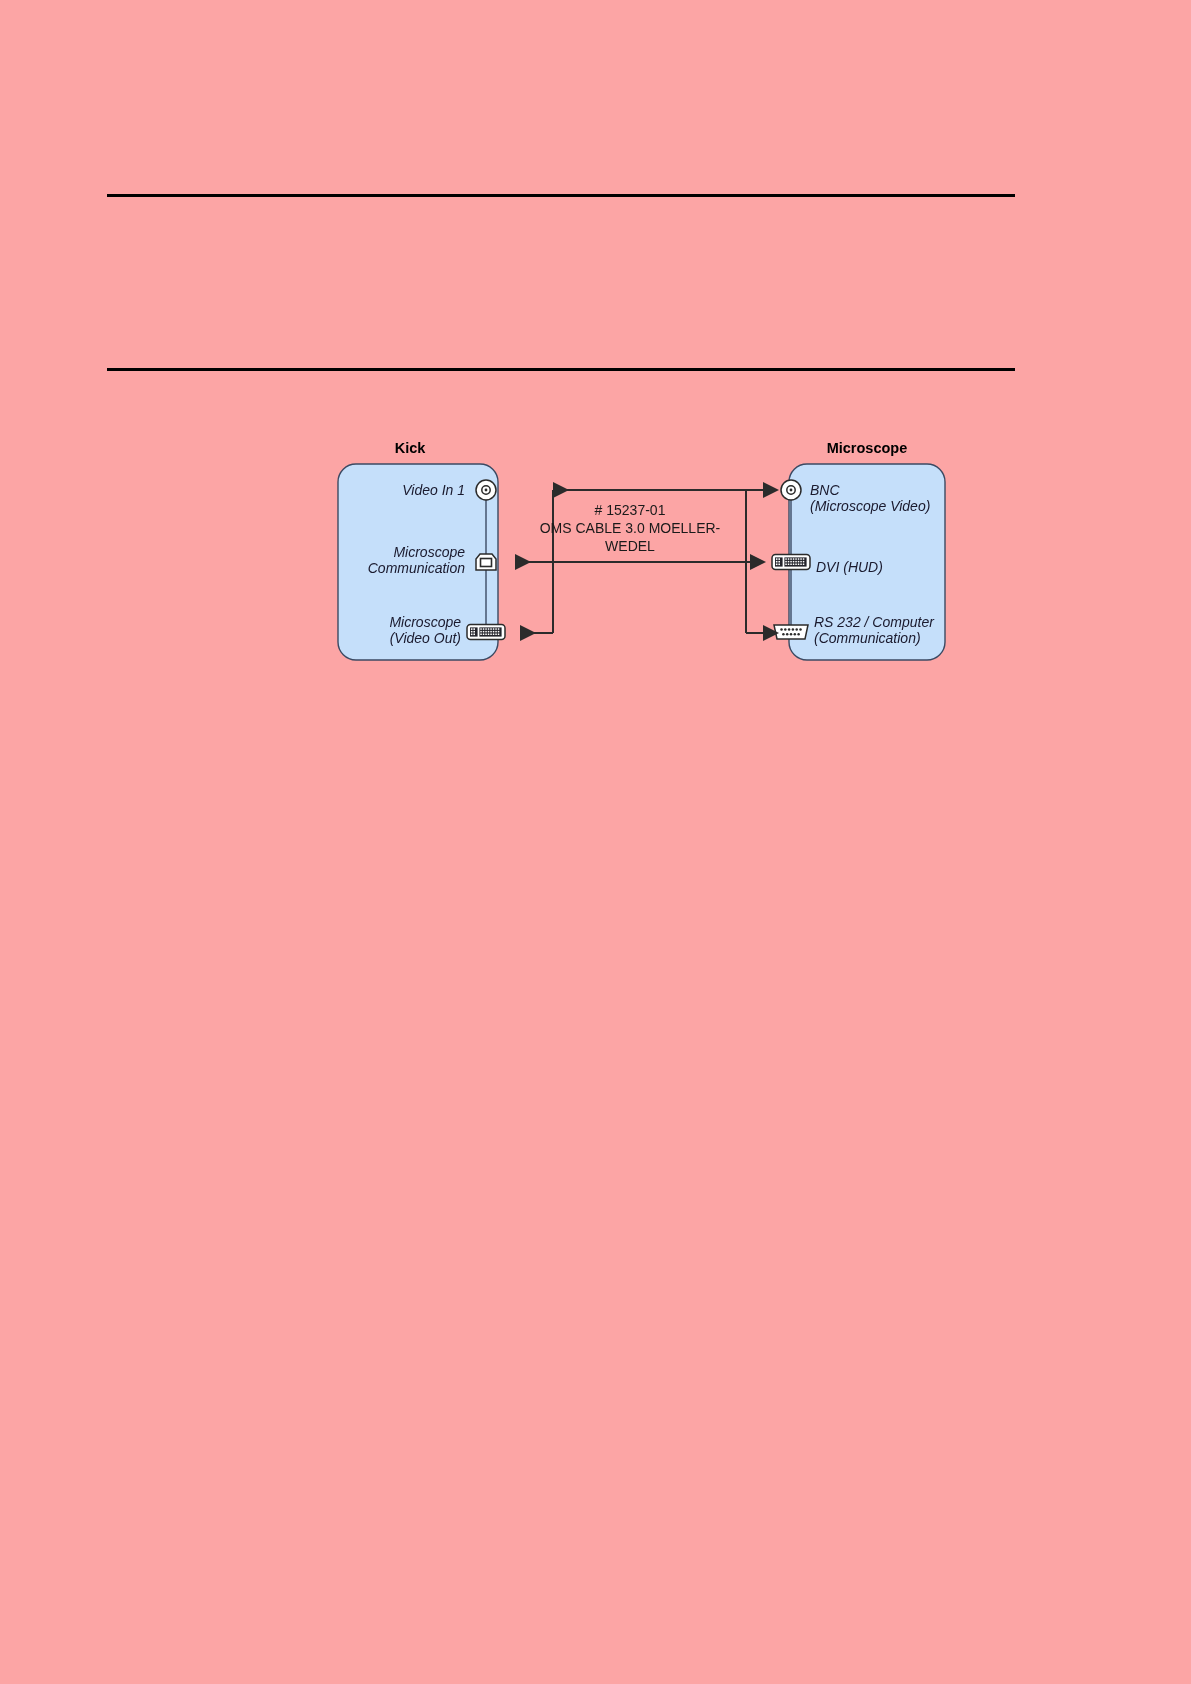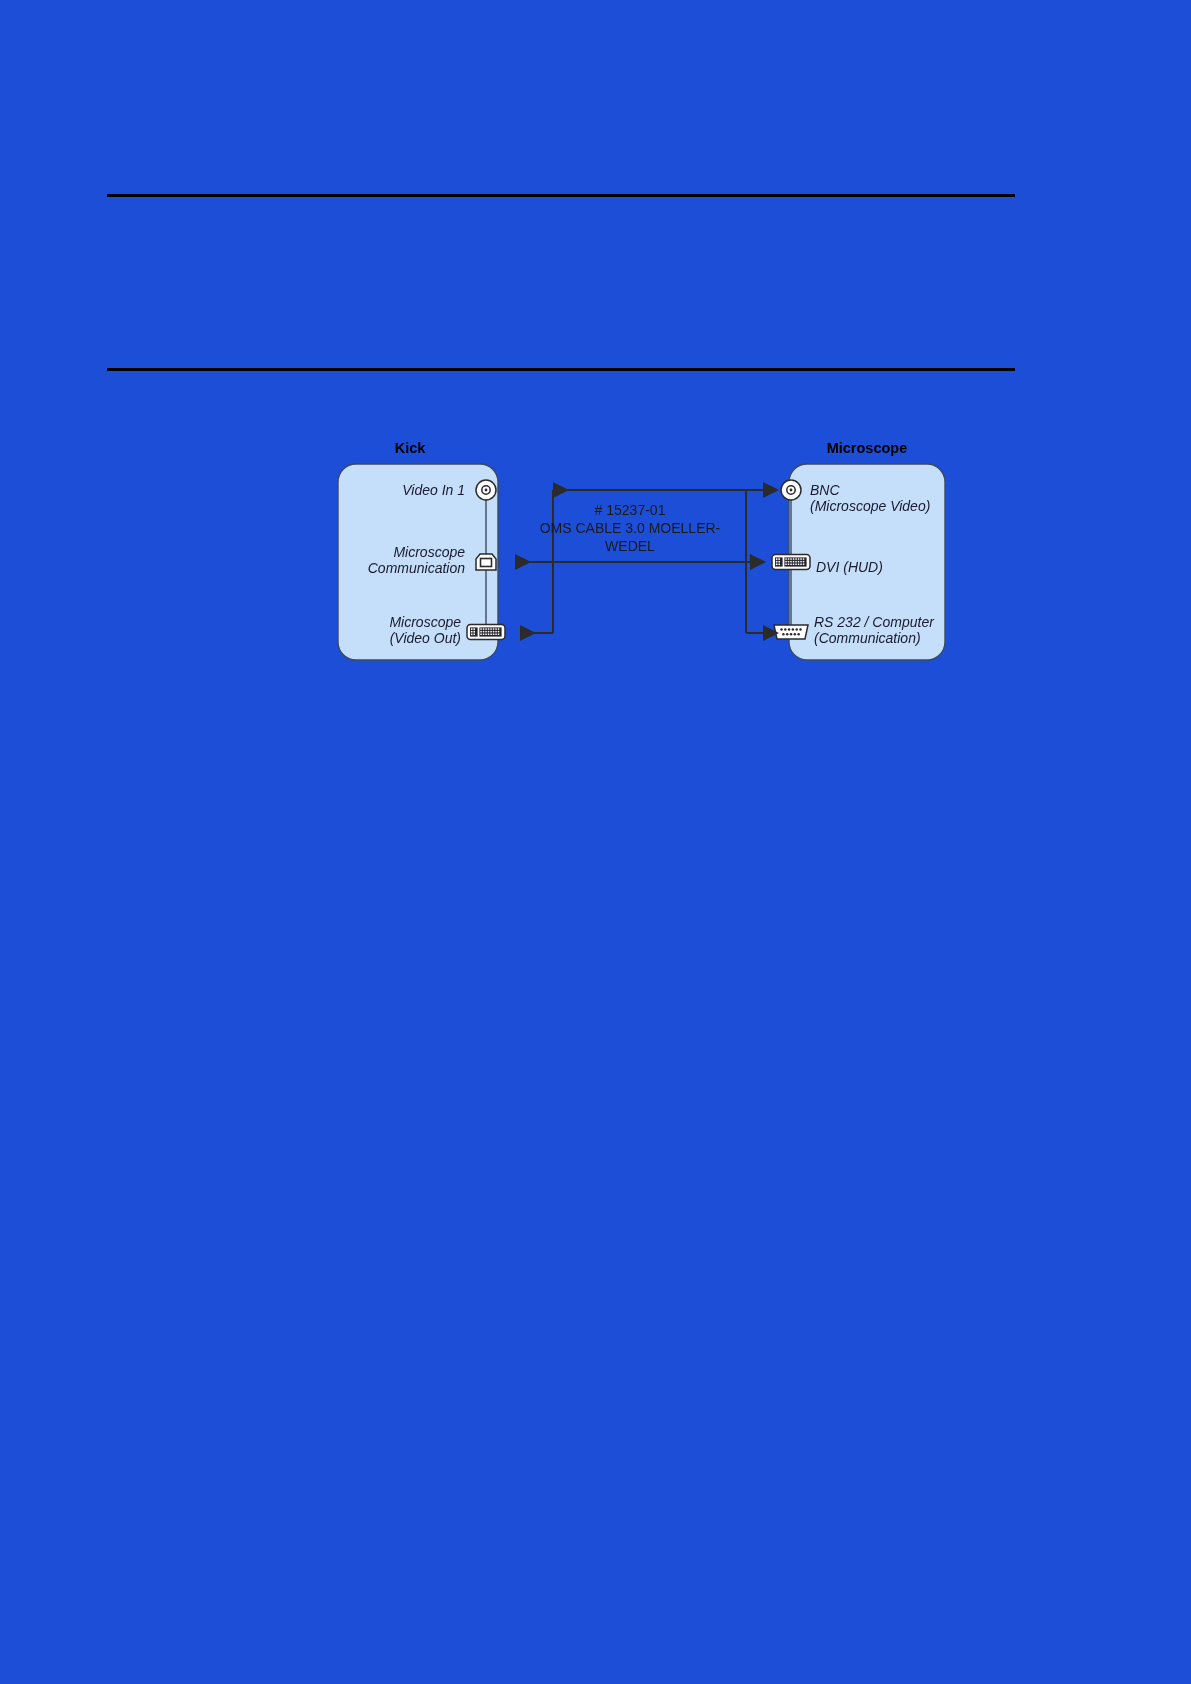--- a/index.html
+++ b/index.html
@@ -9,21 +9,21 @@
     background: #ffffff;
   }
   body {
     font-family: "Liberation Sans", sans-serif;
     color: #000000;
   }
   #page {
     position: relative;
     width: 1191px;
     height: 1684px;
-    background: #1d4ed8;
+    background: #fca5a5;
     overflow: hidden;
   }
   .rule {
     position: absolute;
     left: 107px;
     width: 908px;
     height: 3px;
     background: #000000;
   }
   #rule-top    { top: 194px; }

